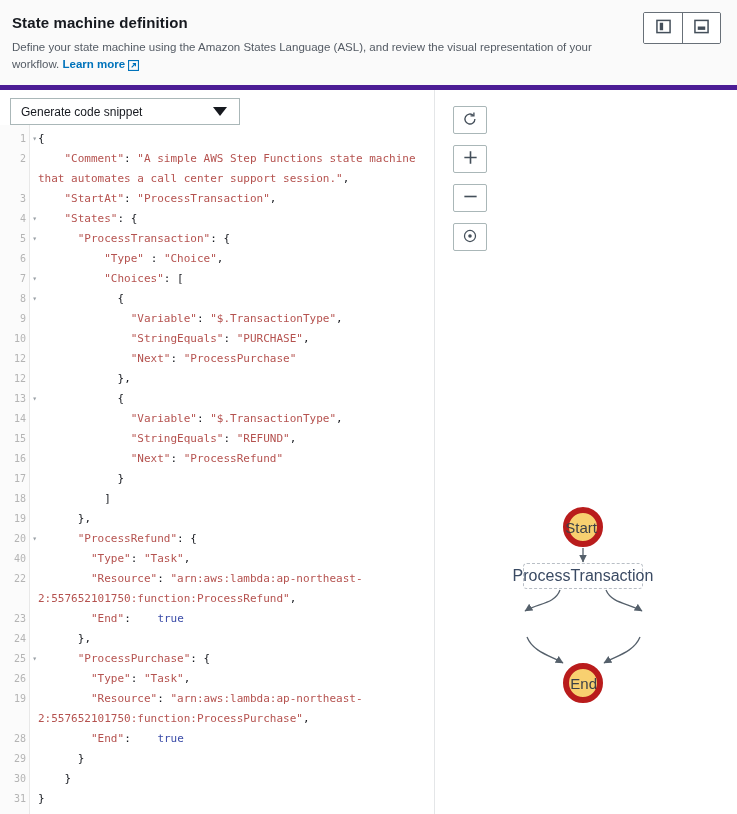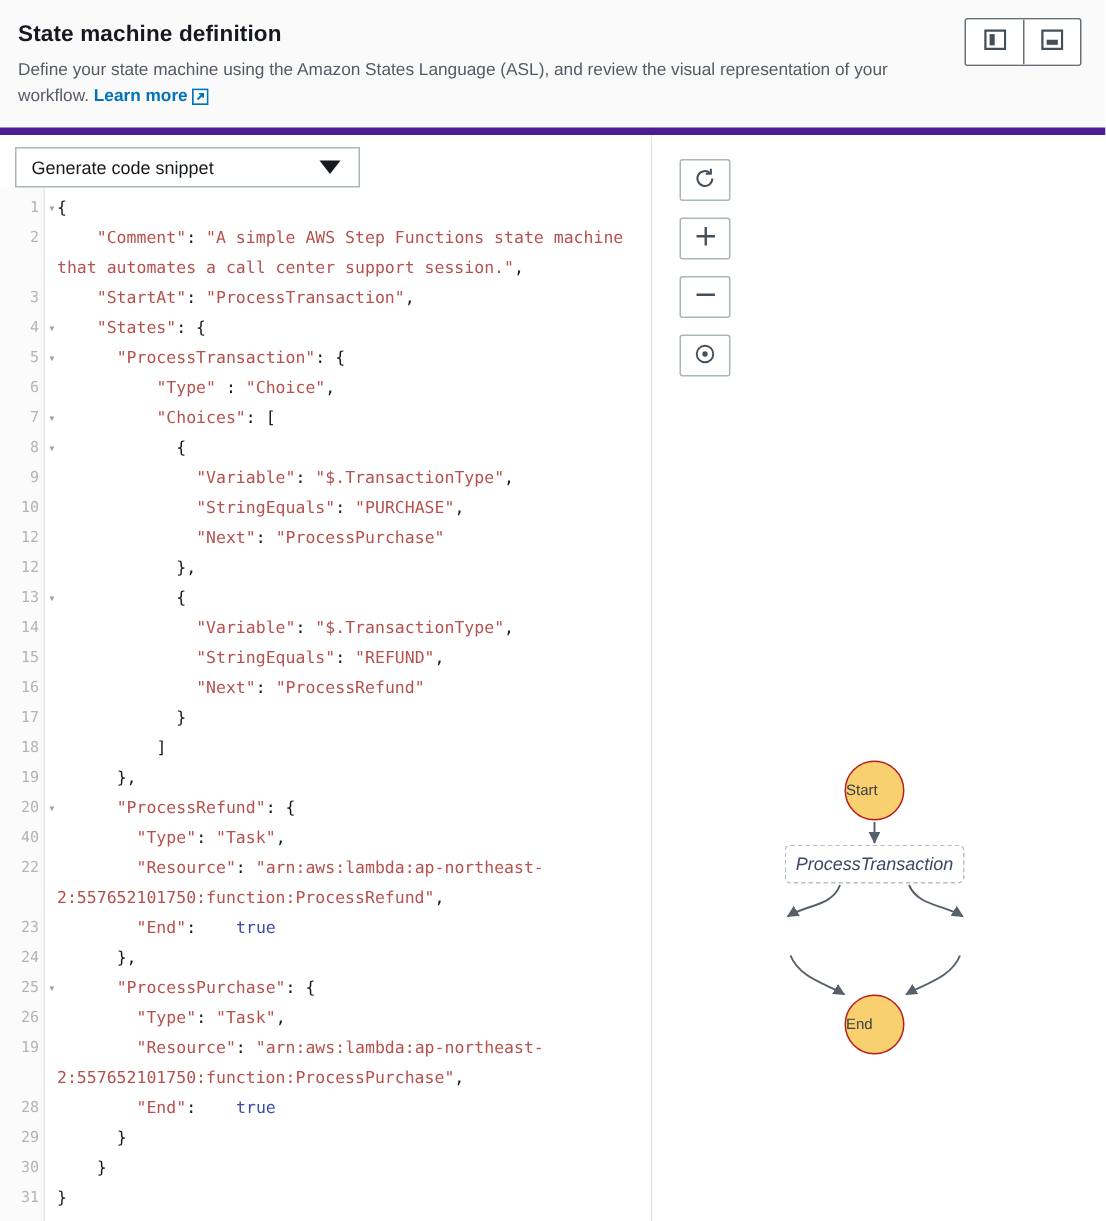--- a/index.html
+++ b/index.html
@@ -177,38 +177,37 @@
   
   #graph-canvas {
     position: absolute;
     inset: 0;
   }
   .node-circle {
     position: absolute;
     width: 40px; height: 40px;
     border-radius: 50%;
     background: #f8d070;
-    border: 1px solid #b91c1c;
-    display: flex; align-items: center; justify-content: flex-start;
-    font-size: 10px;
+    border: 6px solid #b91c1c;
+    display: flex; align-items: center; justify-content: flex-end;
+    font-size: 15px;
     color: #3d4147;
     font-family: "Liberation Sans", sans-serif;
   }
   .node-box {
     position: absolute;
     border: 1px dashed #b9bfc6;
     border-radius: 4px;
     background: #fff;
     display: flex; align-items: center; justify-content: center;
-    font-size: 12px;
+    font-size: 16px;
     color: #3a4a63;
     padding: 0 8px;
     height: 26px;
     white-space: nowrap;
-    font-style: italic;
   }
 </style>
 </head>
 <body>
 
 <div id="header">
   <h1 id="page-title">State machine definition</h1>
   <p id="header-desc">
     <span>Define your state machine using the Amazon States Language (ASL), and review the visual representation of your workflow.</span>
     <a class="link">

